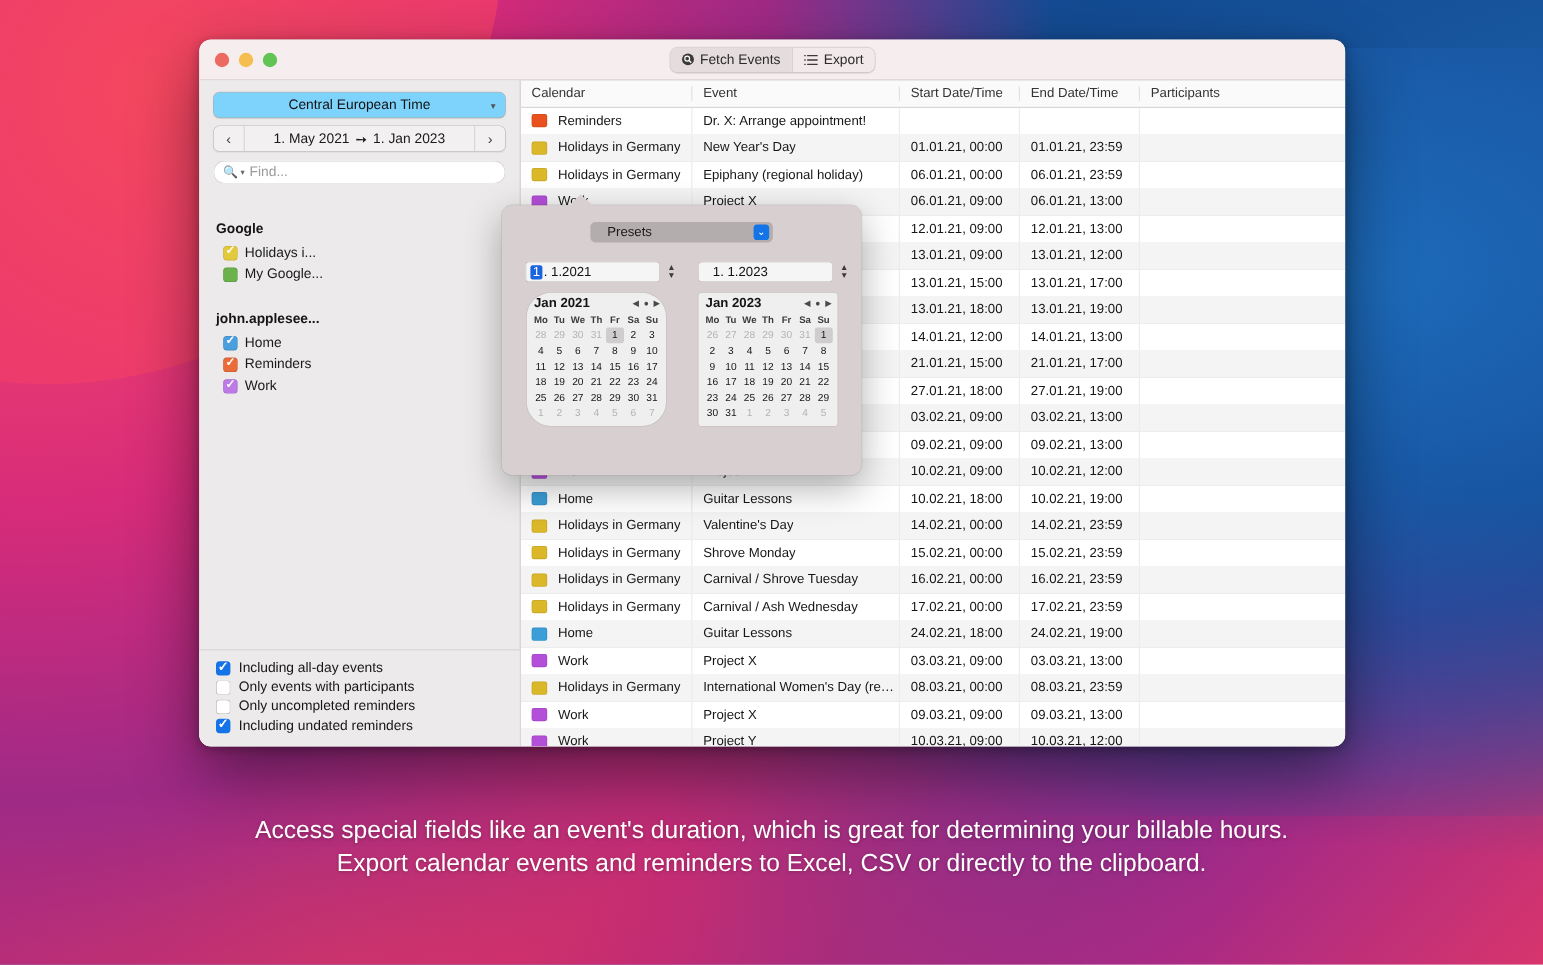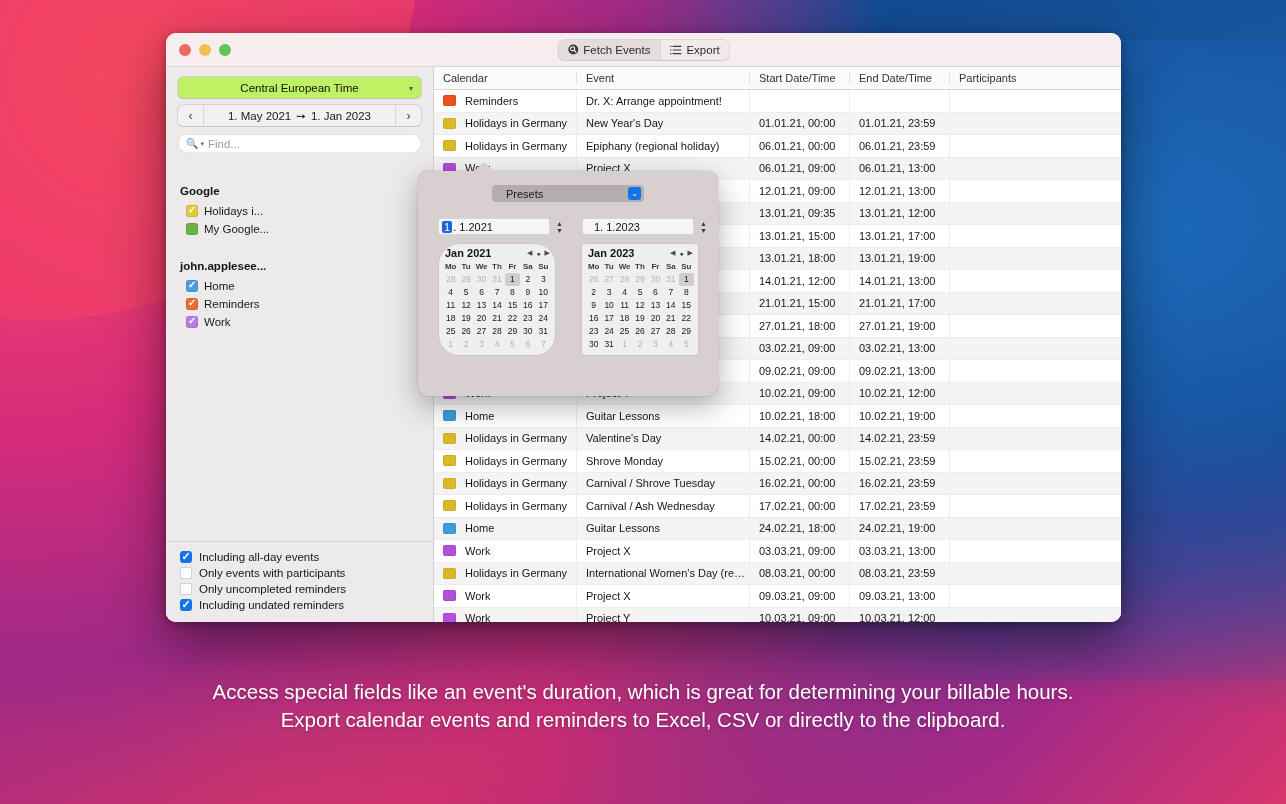--- a/index.html
+++ b/index.html
@@ -103,21 +103,21 @@
     border-right: 1px solid #d5d2d2;
     display: flex;
     flex-direction: column;
     position: relative;
   }
   .sidebar-top { padding: 10px 12px 8px 12px; }
 
   .tz-select {
     position: relative;
     height: 21px;
-    background: #bef264;
+    background: #7dd3fc;
     border-radius: 5px;
     box-shadow: 0 0 0 0.5px rgba(0,0,0,0.22), 0 1px 1px rgba(0,0,0,0.07);
     display: flex; align-items: center; justify-content: center;
     font-size: 11.5px;
     color: #111;
     cursor: default;
   }
   .tz-chev {
     position: absolute; right: 8px; top: 50%;
     transform: translateY(-50%);
@@ -639,21 +639,21 @@
             </div>
             <div class="trow alt">
               <div class="td c-cal">
                 <span class="swatch" style="background: rgb(180, 79, 217);"></span>
                 <span class="ell">Work</span>
               </div>
               <div class="td c-evt">
                 <span class="ell">Project Y</span>
               </div>
               <div class="td c-sdt">
-                <span class="ell">13.01.21, 09:35</span>
+                <span class="ell">13.01.21, 09:00</span>
               </div>
               <div class="td c-edt">
                 <span class="ell">13.01.21, 12:00</span>
               </div>
               <div class="td c-par">
                 <span class="ell"></span>
               </div>
             </div>
             <div class="trow">
               <div class="td c-cal">

